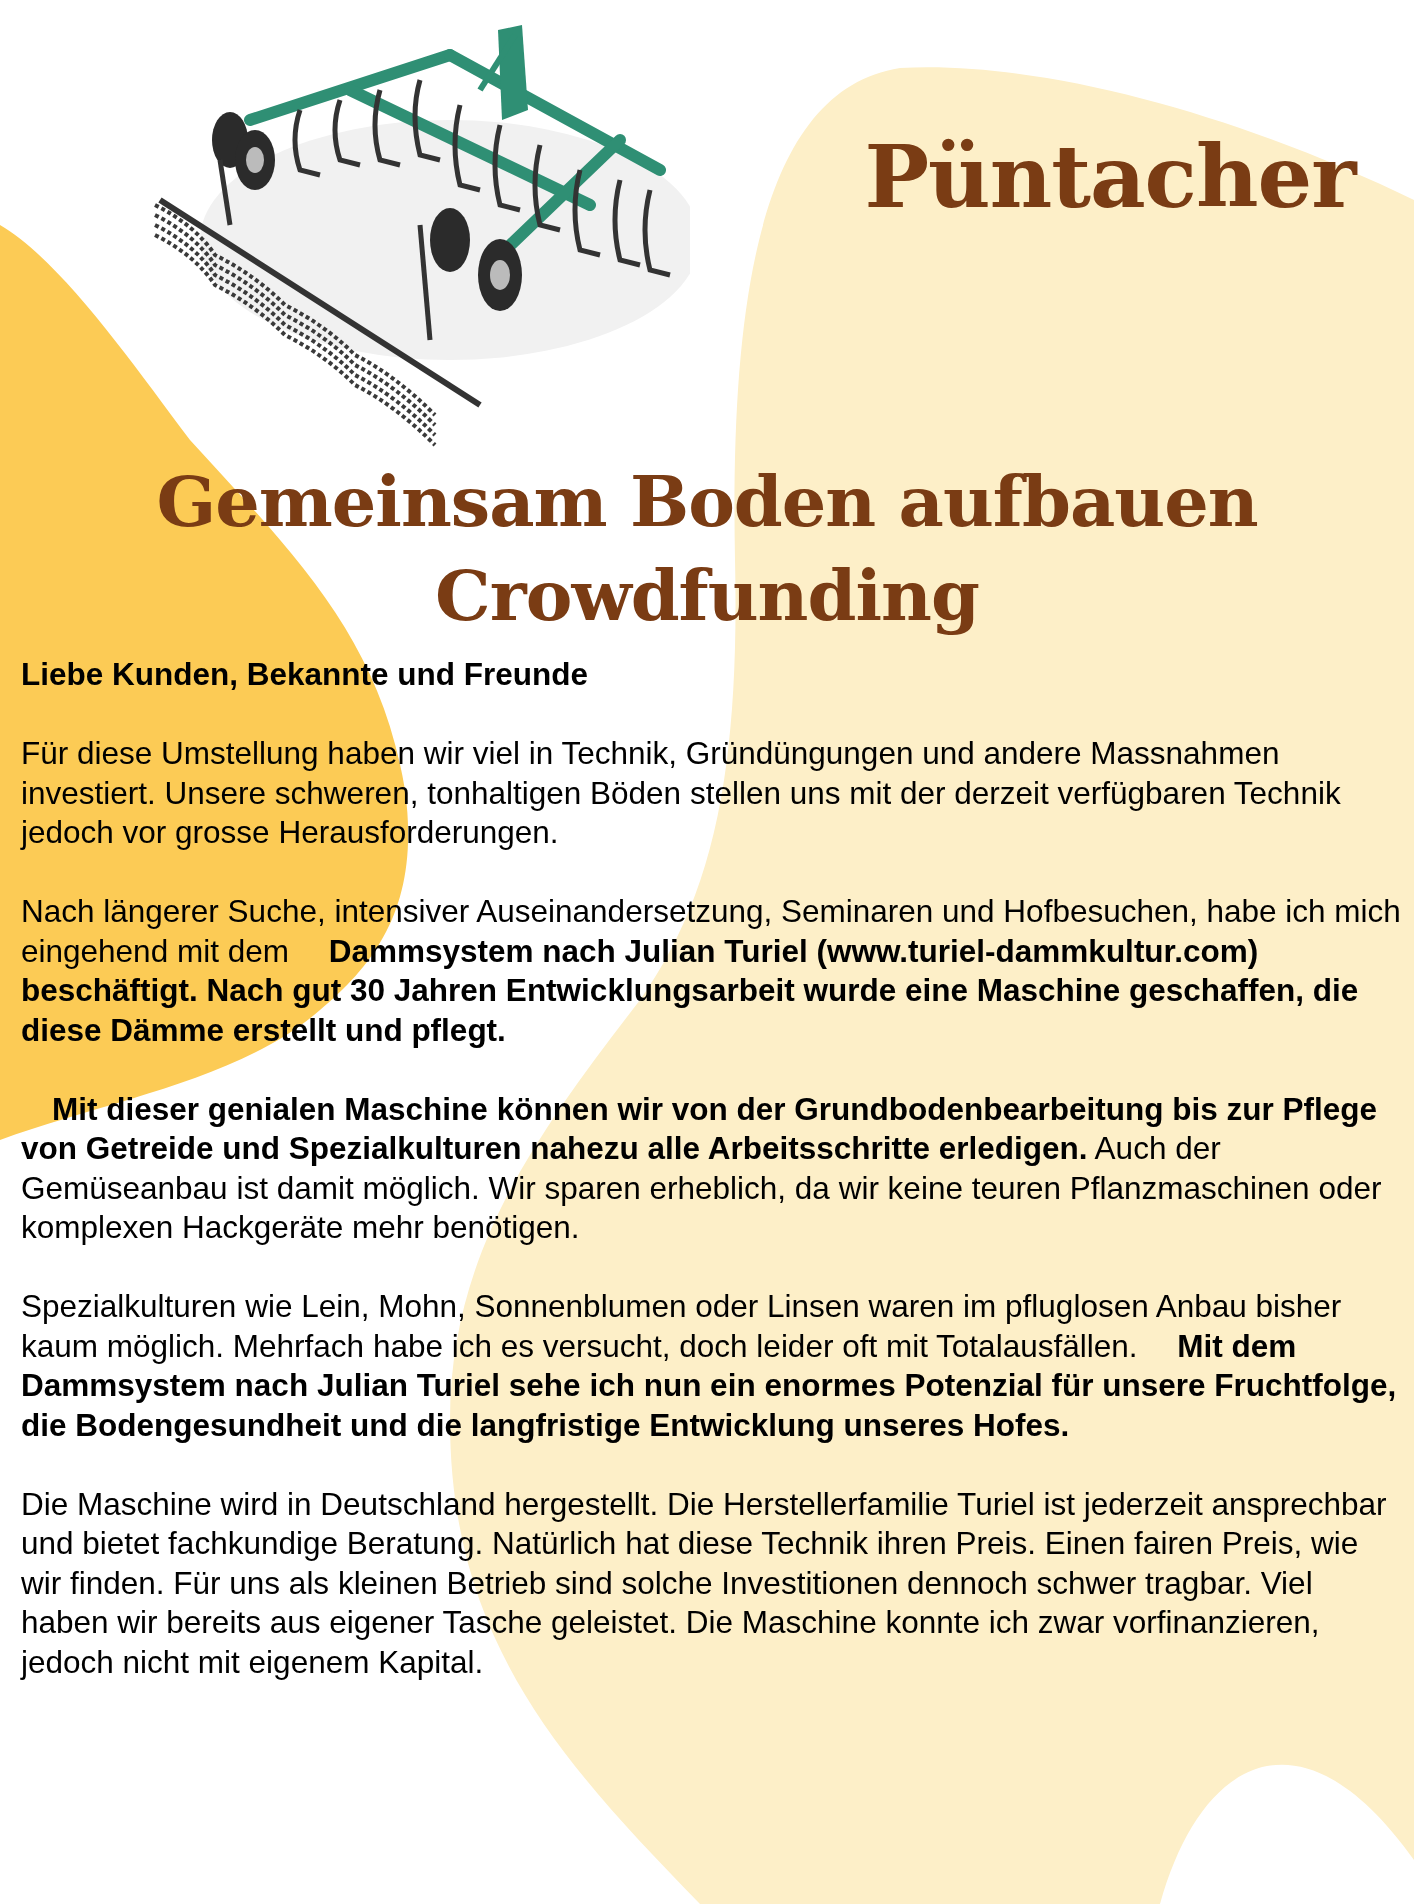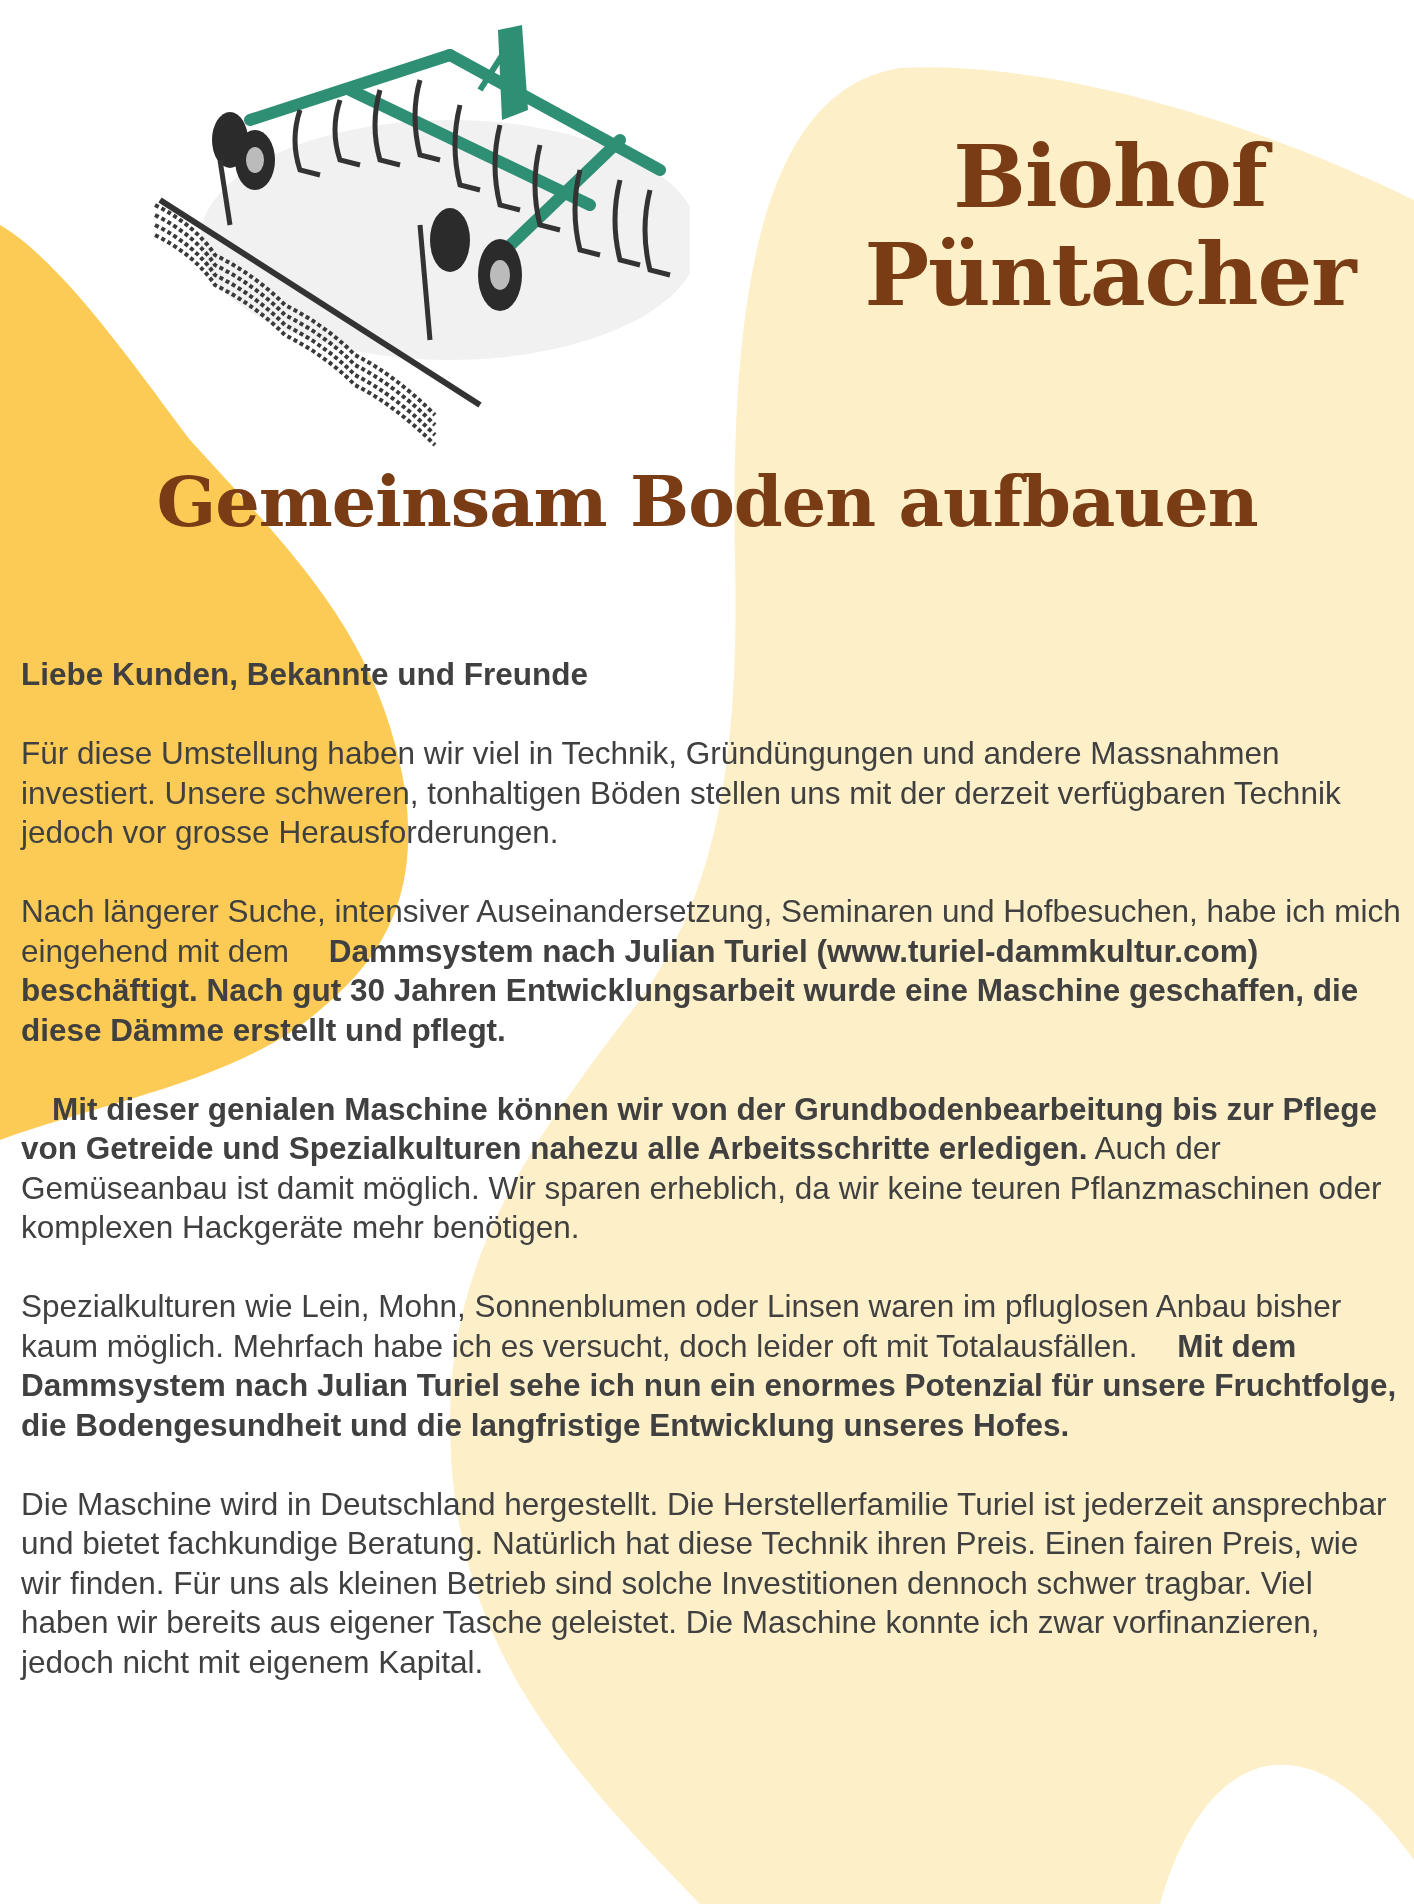--- a/index.html
+++ b/index.html
@@ -18,21 +18,21 @@
     font-size: 86px; line-height: 98px; color: #7a3c14; letter-spacing: -1px;
   }
   .headline {
     position: absolute; left: 0; top: 455px; width: 1414px; z-index: 2;
     text-align: center;
     font-family: "DejaVu Serif", "Liberation Serif", serif; font-weight: bold;
     font-size: 70px; line-height: 94px; color: #7a3c14; letter-spacing: -1px;
   }
   .content {
     position: absolute; left: 21px; top: 655px; width: 1380px; z-index: 2;
-    font-size: 31.5px; line-height: 39.5px; color: #404040;
+    font-size: 31.5px; line-height: 39.5px; color: #000000;
   }
   .greeting { font-weight: bold; margin: 0 0 39.5px 0; }
   .para { margin: 0 0 39.5px 0; }
   .para b { font-weight: bold; margin-left: 31px; }
   sub { font-size: 0.7em; line-height: 0; vertical-align: -0.25em; }
 </style>
 </head>
 <body>
 
 <svg class="bg-shapes" viewBox="0 0 1414 1904" xmlns="http://www.w3.org/2000/svg">
@@ -84,26 +84,26 @@
   <line x1="270" y1="215" x2="280" y2="330" stroke="#333" stroke-width="5"></line>
   <g stroke="#3a3a3a" stroke-width="4" fill="none" stroke-dasharray="4 3">
     <path d="M5 195 q40 20 60 50 q40 20 70 50 q40 20 70 50 q40 20 80 60"></path>
     <path d="M5 205 q40 20 60 50 q40 20 70 50 q40 20 70 50 q40 20 80 60"></path>
     <path d="M5 215 q40 20 60 50 q40 20 70 50 q40 20 70 50 q40 20 80 60"></path>
     <path d="M5 225 q40 20 60 50 q40 20 70 50 q40 20 70 50 q40 20 80 60"></path>
   </g>
 </svg>
 
 <div class="brand">
-  <div>Biohof</div>
   <div>Püntacher</div>
 </div>
 
 <div class="headline">
   <div>Gemeinsam Boden aufbauen</div>
+  <div>Crowdfunding</div>
 </div>
 
 <div class="content">
   <p class="greeting">Liebe Kunden, Bekannte und Freunde</p>
 
 
   <p class="para">Für diese Umstellung haben wir viel in Technik, Gründüngungen und andere Massnahmen investiert. Unsere schweren, tonhaltigen Böden stellen uns mit der derzeit verfügbaren Technik jedoch vor grosse Herausforderungen.</p>
 
   <p class="para"><span>Nach längerer Suche, intensiver Auseinandersetzung, Seminaren und Hofbesuchen, habe ich mich eingehend mit dem </span><b>Dammsystem nach Julian Turiel (www.turiel-dammkultur.com) beschäftigt. Nach gut 30 Jahren Entwicklungsarbeit wurde eine Maschine geschaffen, die diese Dämme erstellt und pflegt.</b></p>
 

